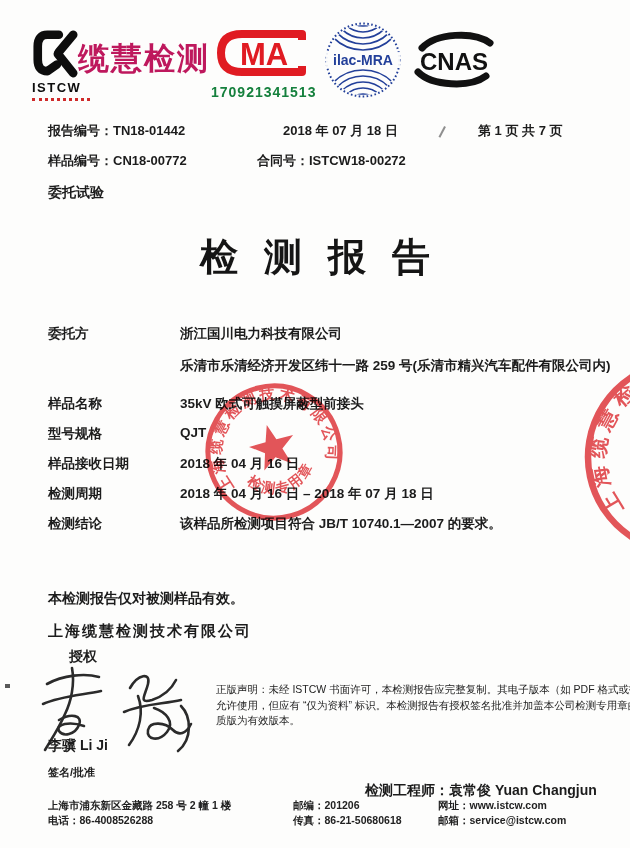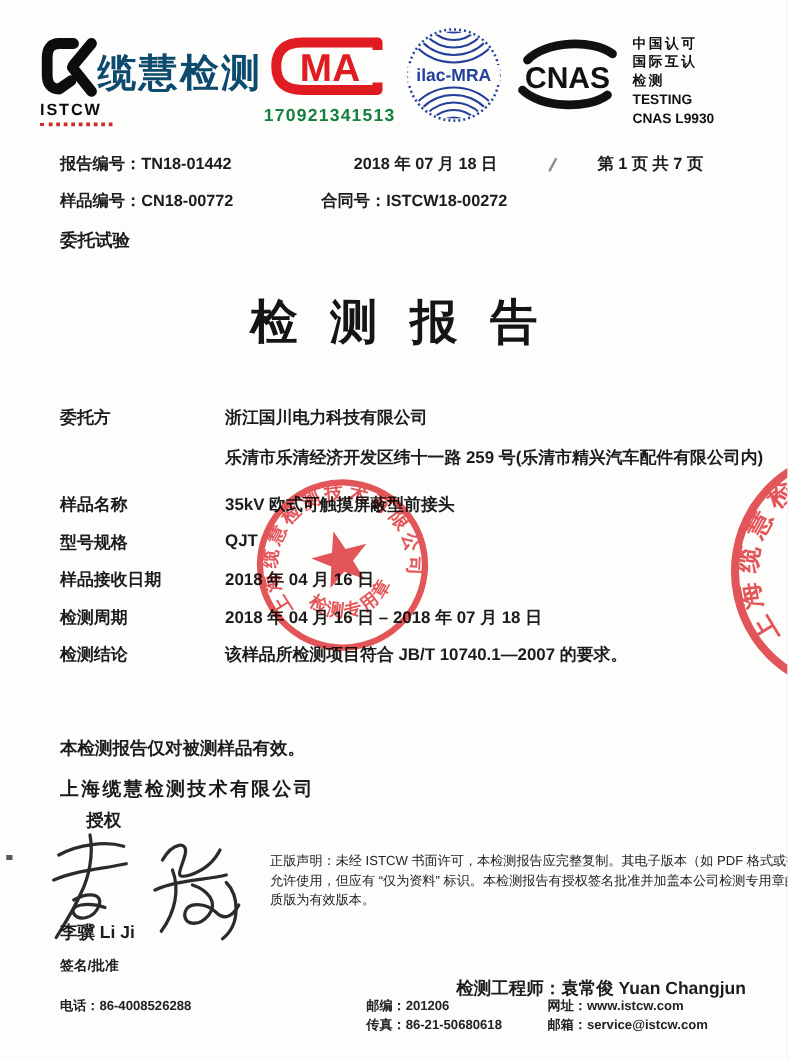--- a/index.html
+++ b/index.html
@@ -6,21 +6,21 @@
   .page{
     position:relative;width:630px;height:848px;margin:0 auto;
     background:#fdfdfc;overflow:hidden;
     font-family:"Liberation Sans","DejaVu Sans",sans-serif;
     color:#1c1c1c;
   }
   .abs{position:absolute;}
   
   .istcw-text{font-size:13px;font-weight:900;letter-spacing:1.5px;color:#0d0d0d;}
   .istcw-tagline{width:58px;height:3px;border-bottom:3px dotted #cf2a2a;}
-  .brand-cn{font-size:31px;font-weight:900;letter-spacing:2px;color:#0c4a6e;white-space:nowrap;}
+  .brand-cn{font-size:31px;font-weight:900;letter-spacing:2px;color:#be185d;white-space:nowrap;}
   .cma-number{width:102px;text-align:center;font-size:14px;font-weight:700;letter-spacing:1px;color:#15803d;}
   .accred{font-size:11px;line-height:15px;font-weight:700;color:#111;}
   .accred .cn{letter-spacing:2px;}
   
   .meta{font-size:13px;font-weight:700;white-space:nowrap;}
   .label{font-weight:700;}
   .test-type{font-size:14px;font-weight:700;}
   
   .doc-title{left:0;right:0;top:232px;text-align:center;font-size:38px;font-weight:900;
     letter-spacing:26px;padding-left:26px;color:#151515;}
@@ -86,27 +86,20 @@
     <rect x="2" y="32" width="74" height="16" fill="#fdfdfc" opacity="0.92"></rect>
     <text x="39" y="44.5" text-anchor="middle" font-size="14" font-weight="700" fill="#23409a">ilac-MRA</text>
   </svg>
 
   <svg class="abs" style="left:410px;top:30px;" width="88" height="58" viewBox="0 0 88 58">
     <path d="M 12,18 C 26,3 64,1 80,13" stroke="#111" stroke-width="7" fill="none" stroke-linecap="round"></path>
     <text x="44" y="40" text-anchor="middle" font-size="24" font-weight="900" fill="#111">CNAS</text>
     <path d="M 8,42 C 22,56 60,58 76,46" stroke="#111" stroke-width="7" fill="none" stroke-linecap="round"></path>
   </svg>
 
-  <div class="abs accred" style="left:506px;top:28px;">
-    <div class="cn">中国认可</div>
-    <div class="cn">国际互认</div>
-    <div class="cn">检测</div>
-    <div>TESTING</div>
-    <div>CNAS L9930</div>
-  </div>
 
   <div class="abs meta" style="left:48px;top:122px;">
     <span class="label">报告编号：</span><span>TN18-01442</span>
   </div>
   <div class="abs meta" style="left:283px;top:122px;">2018 年 07 月 18 日</div>
   <div class="abs meta" style="left:478px;top:122px;">第 1 页  共 7 页</div>
   <div class="abs slash-artifact" style="left:436px;top:131px;"></div>
 
   <div class="abs meta" style="left:48px;top:152px;">
     <span class="label">样品编号：</span><span>CN18-00772</span>
@@ -163,20 +156,21 @@
     <div>正版声明：未经 ISTCW 书面许可，本检测报告应完整复制。其电子版本（如 PDF 格式或扫描版）</div>
     <div>允许使用，但应有 “仅为资料” 标识。本检测报告有授权签名批准并加盖本公司检测专用章的纸</div>
     <div>质版为有效版本。</div>
   </div>
 
   <div class="abs engineer" style="left:365px;top:782px;">
     <span>检测工程师：</span><span>袁常俊  Yuan Changjun</span>
   </div>
 
   <div class="abs footer-col" style="left:48px;top:798px;">
+    <div>上海市浦东新区金藏路 258 号 2 幢 1 楼</div>
     <div><span>电话：</span><span>86-4008526288</span></div>
   </div>
   <div class="abs footer-col" style="left:293px;top:798px;">
     <div><span>邮编：</span><span>201206</span></div>
     <div><span>传真：</span><span>86-21-50680618</span></div>
   </div>
   <div class="abs footer-col" style="left:438px;top:798px;">
     <div><span>网址：</span><span>www.istcw.com</span></div>
     <div><span>邮箱：</span><span>service@istcw.com</span></div>
   </div>

